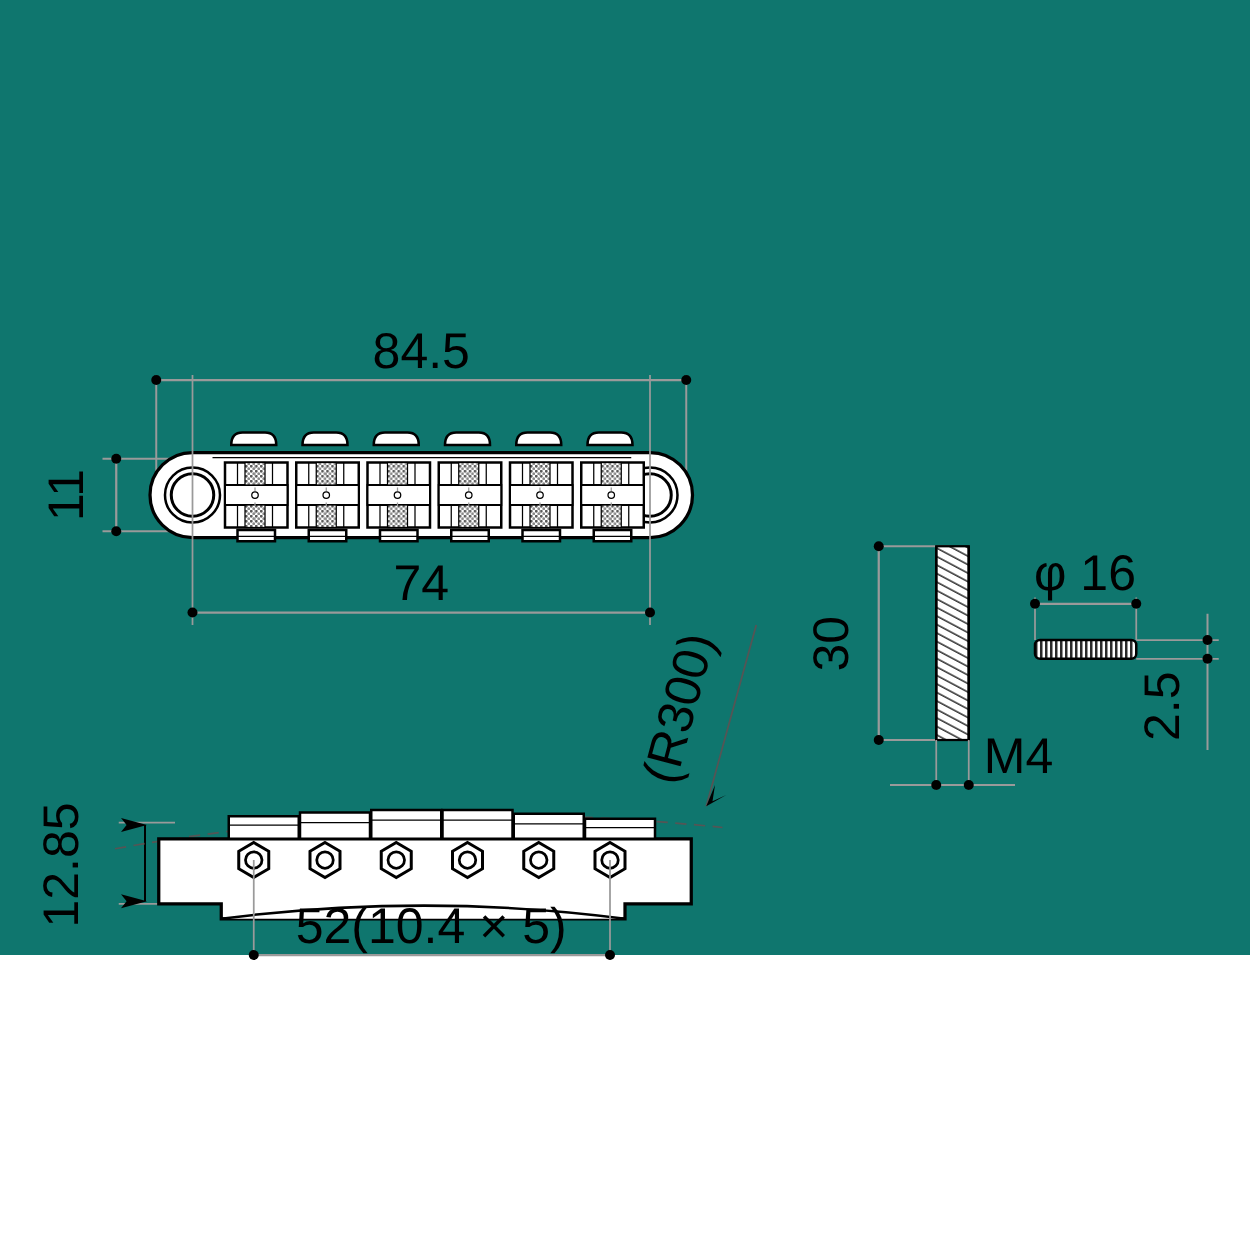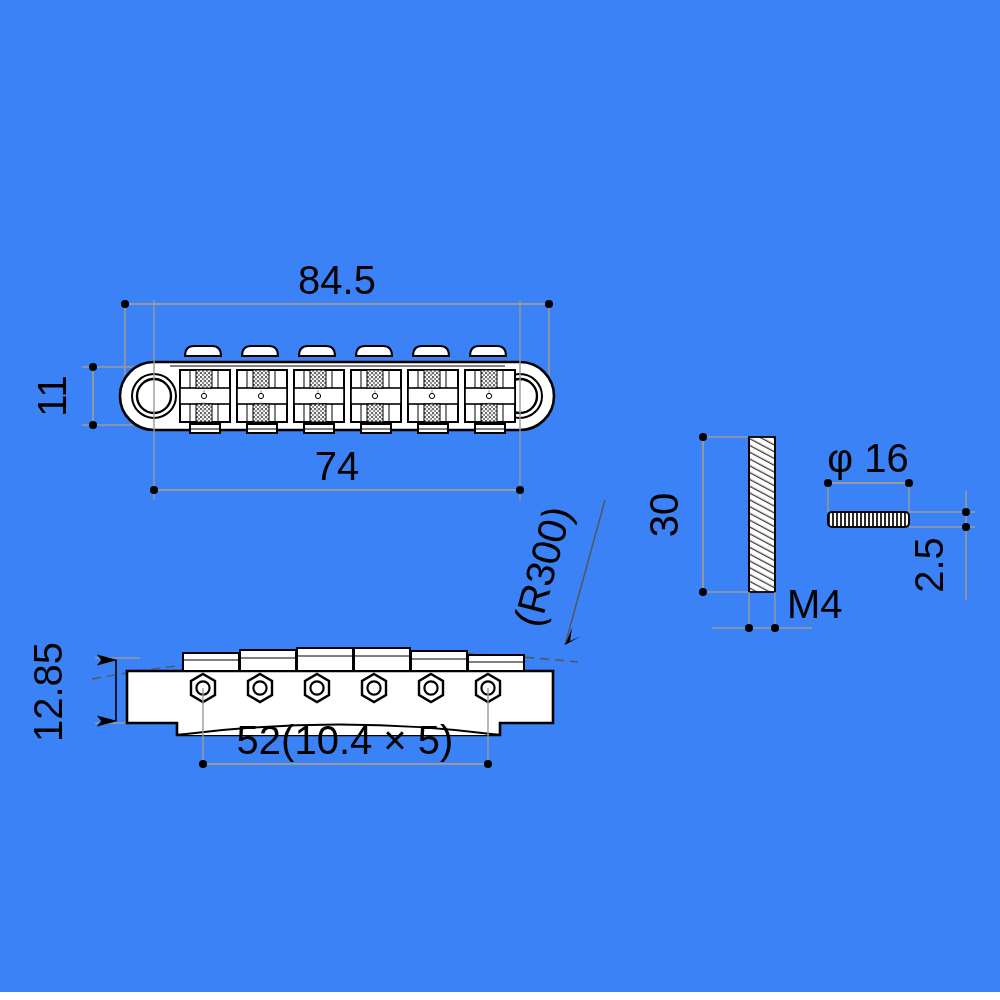--- a/index.html
+++ b/index.html
@@ -9,22 +9,22 @@
   }
   body {
     width: 1000px;
     height: 1000px;
     font-family: "Liberation Sans", sans-serif;
     overflow: hidden;
   }
   #sheet {
     position: relative;
     width: 1000px;
-    height: 992px;
-    background: #3b82f6;
+    height: 764px;
+    background: #0f766e;
   }
   svg#drawing {
     position: absolute;
     left: 0;
     top: 0;
     width: 1000px;
     height: 1000px;
     display: block;
   }
   .dimtext {

